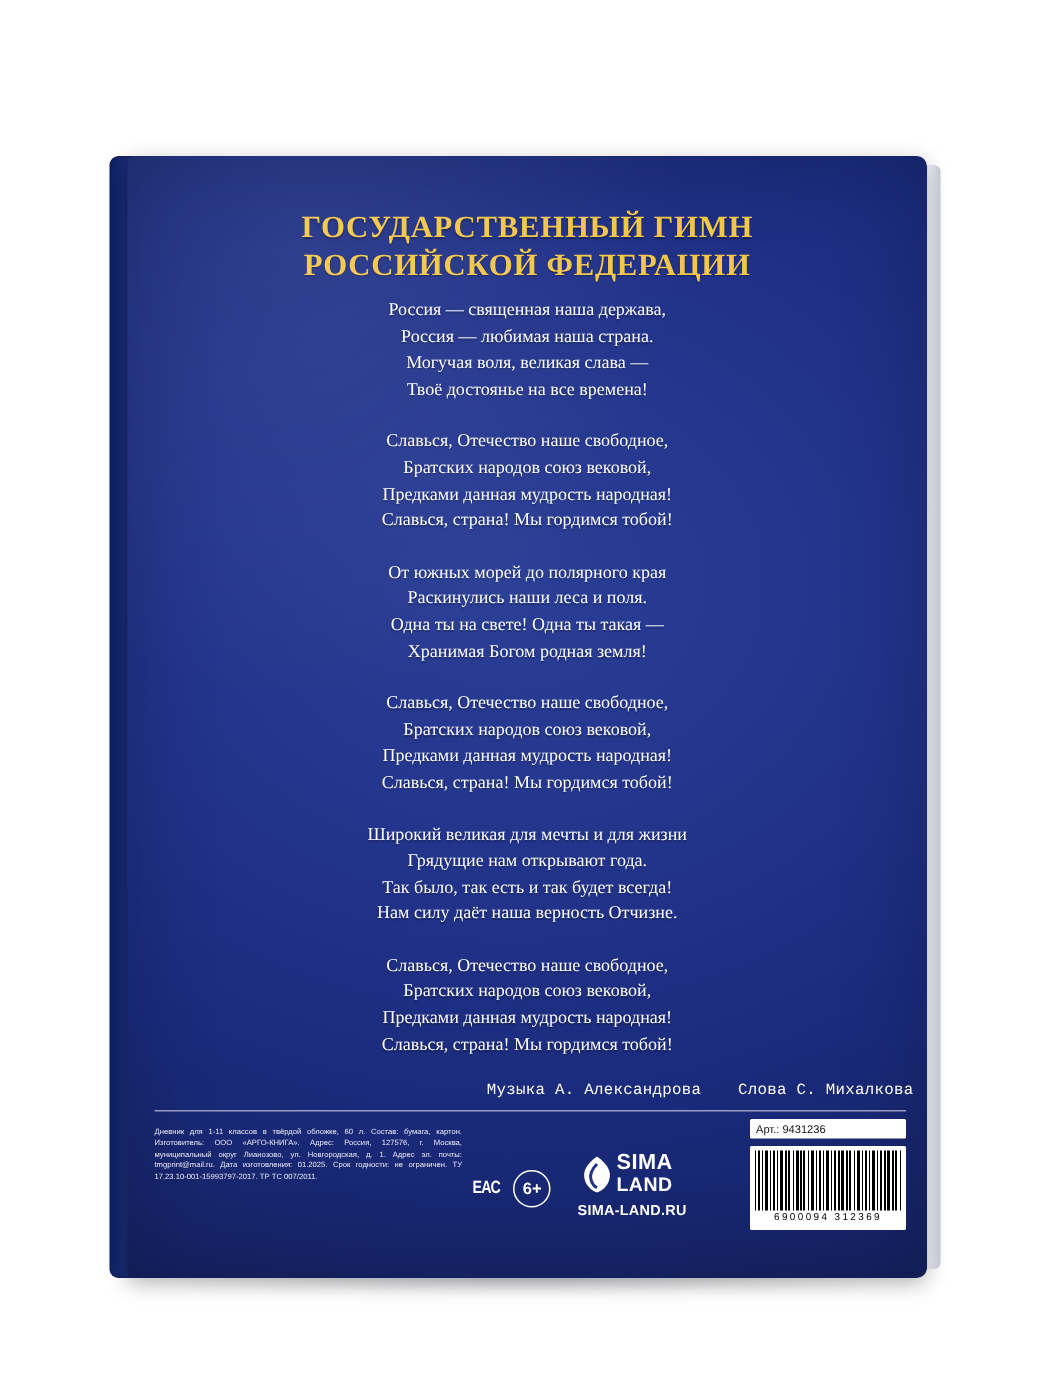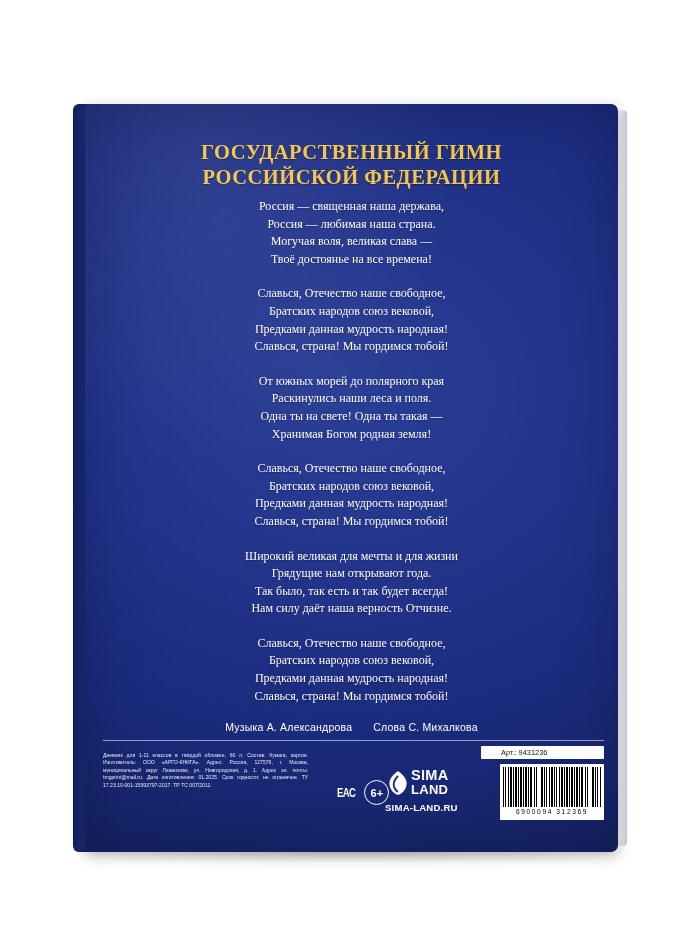--- a/index.html
+++ b/index.html
@@ -115,23 +115,23 @@
     line-height: 17.6px;
     text-shadow: 0 1px 1px rgba(0,0,0,0.3);
   }
   .stanza { margin-bottom: 17px; }
   .stanza .ln { white-space: nowrap; }
 
   .credits {
     position: absolute;
     left: 0; right: 0;
     top: 617px;
-    text-align: center;
-    color: #ffffff;
-    font-family: Liberation Sans, sans-serif;
+    text-align: right;
+    color: #ffffff;
+    font-family: Liberation Mono, monospace;
     font-size: 10.5px;
     letter-spacing: 0.2px;
   }
   .credits span { margin: 0 9px; }
 
   
   .footer {
     position: absolute;
     left: 18px;
     right: 14px;
@@ -158,21 +158,20 @@
   }
 
   
   .marks {
     position: absolute;
     left: 212px;
     top: 36px;
     display: flex;
     align-items: center;
     gap: 9px;
-    margin-left: 22px;
   }
   .eac {
     font-family: "Liberation Sans", sans-serif;
     font-size: 9.5px;
     letter-spacing: -0.5px;
     font-weight: bold;
     color: #ffffff;
     transform: scaleY(1.25);
   }
   .age-badge {
@@ -245,26 +244,26 @@
     font-family: "Liberation Sans", sans-serif;
   }
   .af-l1 { font-size: 7.2px; font-weight: bold; letter-spacing: 0.4px; }
   .af-l2 { font-size: 10.5px; font-weight: bold; letter-spacing: 0.2px; }
 
   
   .art-box {
     position: absolute;
     right: 0;
     top: 2px;
-    width: 123px;
+    width: 104px;
     background: #ffffff;
     color: #111111;
     font-family: "Liberation Sans", sans-serif;
     font-size: 7.4px;
-    padding: 2px 20px;
+    padding: 2px 4px;
     box-sizing: border-box;
     border-radius: 1px;
   }
   .barcode-box {
     position: absolute;
     right: 0;
     top: 20px;
     width: 104px;
     height: 56px;
     background: #ffffff;

